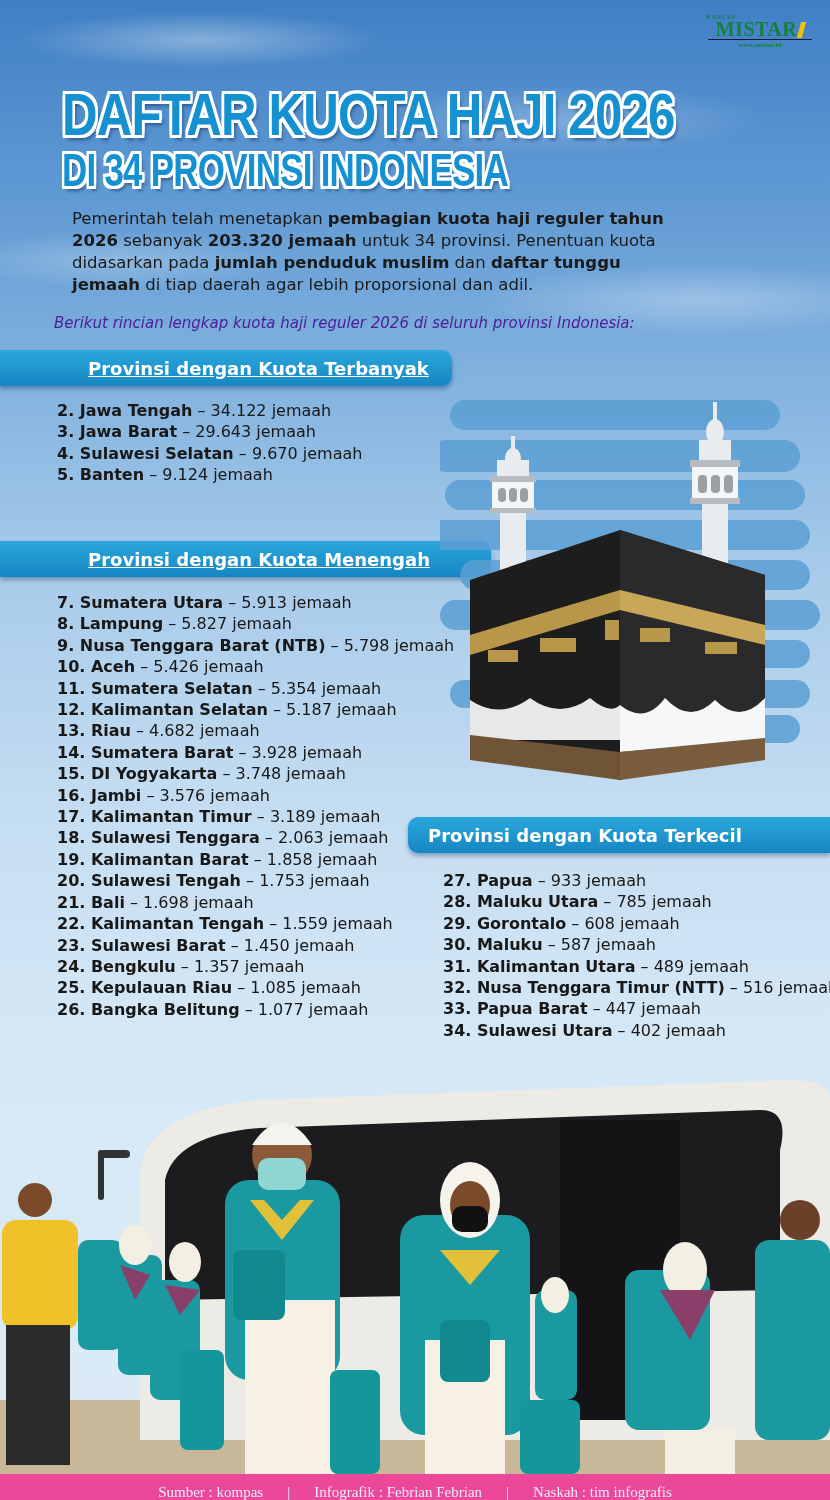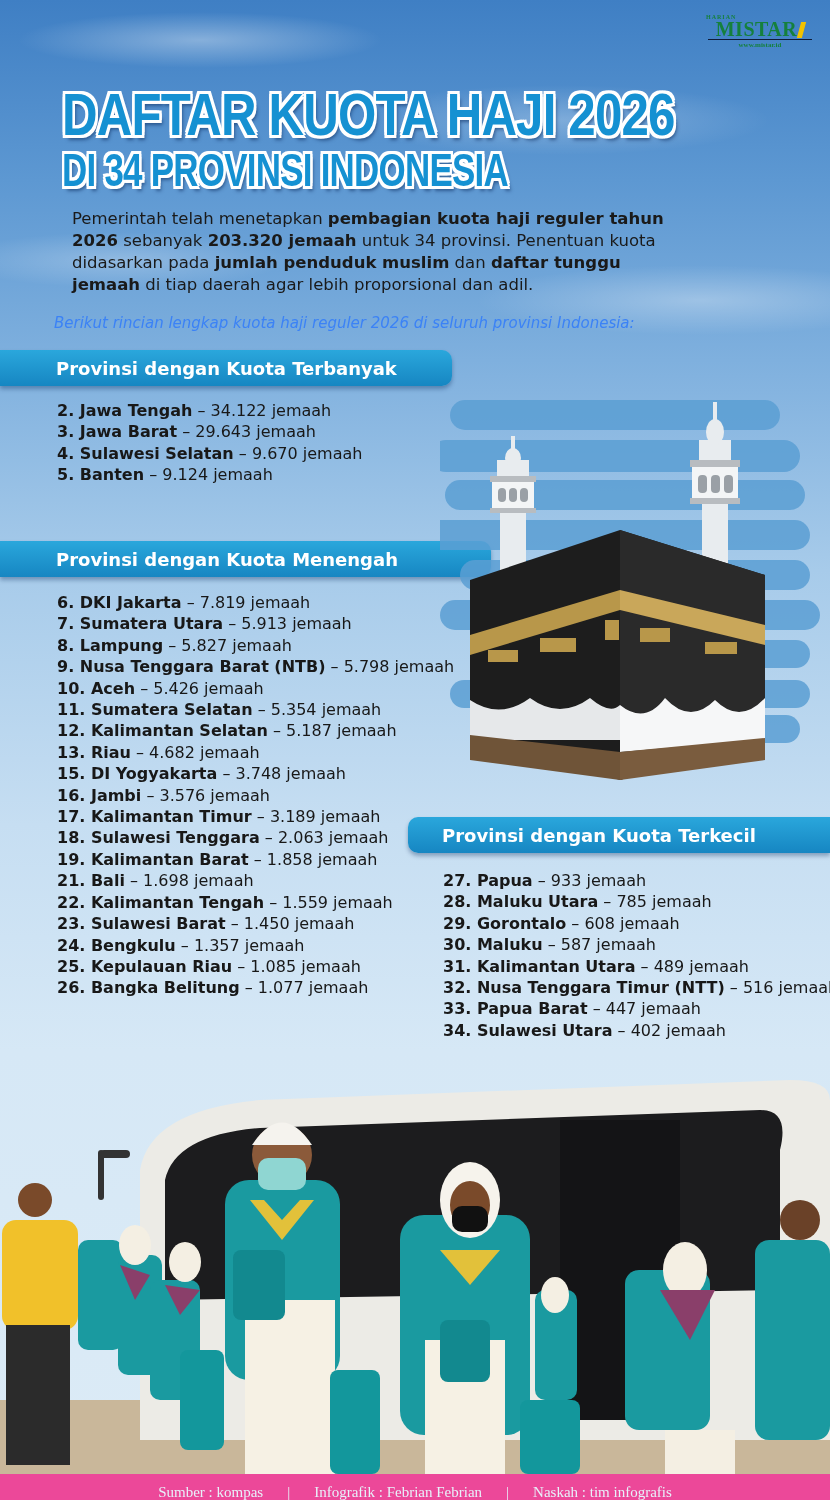--- a/index.html
+++ b/index.html
@@ -38,32 +38,32 @@
   .title1 { top: 80px; font-size: 60px; transform: scaleX(0.82); }
   .title2 { top: 143px; font-size: 46px; transform: scaleX(0.76); }
 
   .intro {
     position: absolute; left: 72px; top: 208px; width: 620px;
     font-size: 16.5px; line-height: 22px; color: #1a1a1a;
   }
   .intro b { font-weight: bold; }
   .subintro {
     position: absolute; left: 54px; top: 314px; width: 640px;
-    font-size: 15px; font-style: italic; color: #3b82f6;
+    font-size: 15px; font-style: italic; color: #4c1d95;
   }
 
   .sec-bar {
     position: absolute; height: 36px;
     background: linear-gradient(180deg, #2aa7dc 0%, #1686c2 100%);
     box-shadow: 0 3px 4px rgba(0,40,90,0.35);
     color: #fff; font-weight: bold; font-size: 18px;
     display: flex; align-items: center;
   }
-  .sec-bar.left { left: 0; border-radius: 0 10px 10px 0; padding-left: 56px; }
-  .sec-bar.right { border-radius: 10px 0 0 10px; padding-left: 34px; }
+  .sec-bar.left { left: 0; border-radius: 0 10px 10px 0; padding-left: 88px; text-decoration: underline; }
+  .sec-bar.right { border-radius: 10px 0 0 10px; padding-left: 20px; }
 
   .list { position: absolute; list-style: none; }
   .list li { font-size: 16px; line-height: 21.4px; white-space: nowrap; color: #181818; }
   .list li .nm { font-weight: bold; }
 
   .kaaba-wrap { position: absolute; left: 440px; top: 380px; width: 390px; height: 400px; }
 
   .bus-scene { position: absolute; left: 0; top: 1040px; width: 830px; height: 430px; }
 
   .footer {
@@ -100,33 +100,34 @@
   <li><span class="nm"><span>2.</span> <span>Jawa Tengah</span></span> <span>– 34.122 jemaah</span></li>
   <li><span class="nm"><span>3.</span> <span>Jawa Barat</span></span> <span>– 29.643 jemaah</span></li>
   <li><span class="nm"><span>4.</span> <span>Sulawesi Selatan</span></span> <span>– 9.670 jemaah</span></li>
   <li><span class="nm"><span>5.</span> <span>Banten</span></span> <span>– 9.124 jemaah</span></li>
 </ul>
 
 <div class="sec-bar left" style="top:541px; width:491px;">
   <span>Provinsi dengan Kuota Menengah</span>
 </div>
 <ul class="list" style="left:57px; top:592px;">
-  <li><span class="nm"><span>6.</span> <span>DKI Jakarta</span></span> <span>– 7.819 jemaah</span></li>
   <li><span class="nm"><span>7.</span> <span>Sumatera Utara</span></span> <span>– 5.913 jemaah</span></li>
   <li><span class="nm"><span>8.</span> <span>Lampung</span></span> <span>– 5.827 jemaah</span></li>
   <li><span class="nm"><span>9.</span> <span>Nusa Tenggara Barat (NTB)</span></span> <span>– 5.798 jemaah</span></li>
   <li><span class="nm"><span>10.</span> <span>Aceh</span></span> <span>– 5.426 jemaah</span></li>
   <li><span class="nm"><span>11.</span> <span>Sumatera Selatan</span></span> <span>– 5.354 jemaah</span></li>
   <li><span class="nm"><span>12.</span> <span>Kalimantan Selatan</span></span> <span>– 5.187 jemaah</span></li>
   <li><span class="nm"><span>13.</span> <span>Riau</span></span> <span>– 4.682 jemaah</span></li>
+  <li><span class="nm"><span>14.</span> <span>Sumatera Barat</span></span> <span>– 3.928 jemaah</span></li>
   <li><span class="nm"><span>15.</span> <span>DI Yogyakarta</span></span> <span>– 3.748 jemaah</span></li>
   <li><span class="nm"><span>16.</span> <span>Jambi</span></span> <span>– 3.576 jemaah</span></li>
   <li><span class="nm"><span>17.</span> <span>Kalimantan Timur</span></span> <span>– 3.189 jemaah</span></li>
   <li><span class="nm"><span>18.</span> <span>Sulawesi Tenggara</span></span> <span>– 2.063 jemaah</span></li>
   <li><span class="nm"><span>19.</span> <span>Kalimantan Barat</span></span> <span>– 1.858 jemaah</span></li>
+  <li><span class="nm"><span>20.</span> <span>Sulawesi Tengah</span></span> <span>– 1.753 jemaah</span></li>
   <li><span class="nm"><span>21.</span> <span>Bali</span></span> <span>– 1.698 jemaah</span></li>
   <li><span class="nm"><span>22.</span> <span>Kalimantan Tengah</span></span> <span>– 1.559 jemaah</span></li>
   <li><span class="nm"><span>23.</span> <span>Sulawesi Barat</span></span> <span>– 1.450 jemaah</span></li>
   <li><span class="nm"><span>24.</span> <span>Bengkulu</span></span> <span>– 1.357 jemaah</span></li>
   <li><span class="nm"><span>25.</span> <span>Kepulauan Riau</span></span> <span>– 1.085 jemaah</span></li>
   <li><span class="nm"><span>26.</span> <span>Bangka Belitung</span></span> <span>– 1.077 jemaah</span></li>
 </ul>
 
 <div class="kaaba-wrap">
   <svg width="390" height="400" viewBox="0 0 390 400">

